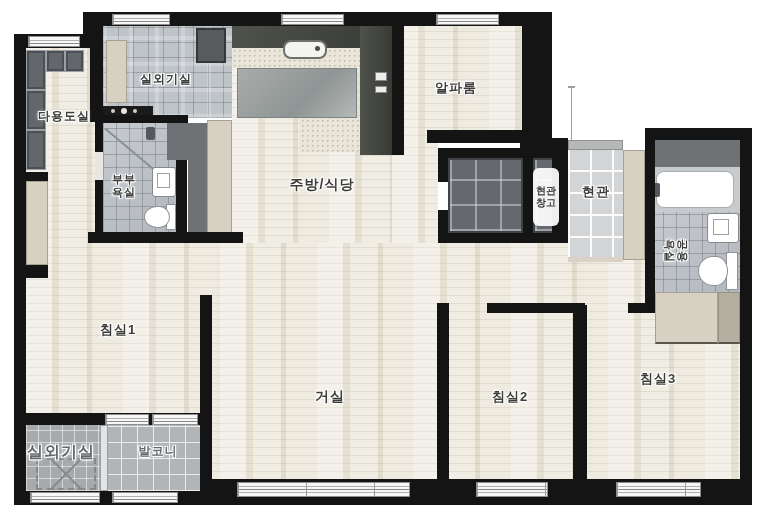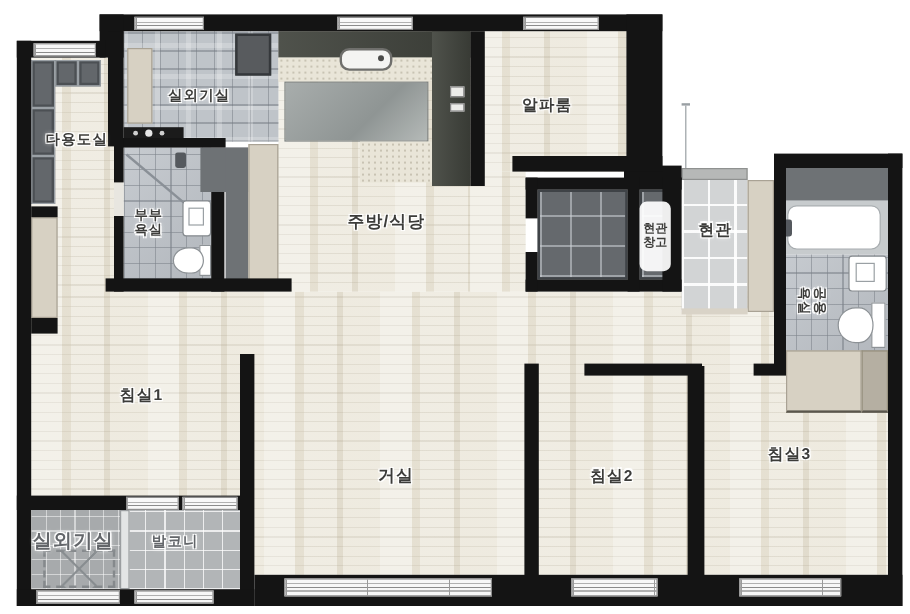--- a/index.html
+++ b/index.html
@@ -207,15 +207,15 @@
   <div class="abs rlabel" style="left:596px;top:192px;font-size:13px;">현관</div>
   <div class="abs rlabel" style="left:676px;top:251px;font-size:11px;transform:translate(-50%,-50%) rotate(90deg);">
     <span style="display:block;">공용</span>
     <span style="display:block;">욕실</span>
   </div>
   <div class="abs rlabel" style="left:118px;top:330px;font-size:13px;">침실1</div>
   <div class="abs rlabel" style="left:330px;top:396px;font-size:14px;">거실</div>
   <div class="abs rlabel" style="left:510px;top:397px;font-size:13px;">침실2</div>
   <div class="abs rlabel" style="left:658px;top:379px;font-size:13px;">침실3</div>
   <div class="abs rlabel rlabel-dim" style="left:61px;top:452px;font-size:16px;">실외기실</div>
-  <div class="abs rlabel rlabel-dim" style="left:146px;top:452px;font-size:12px;">발코니</div>
+  <div class="abs rlabel rlabel-dim" style="left:158px;top:452px;font-size:12px;">발코니</div>
 
 </div>
 
 </body></html>

